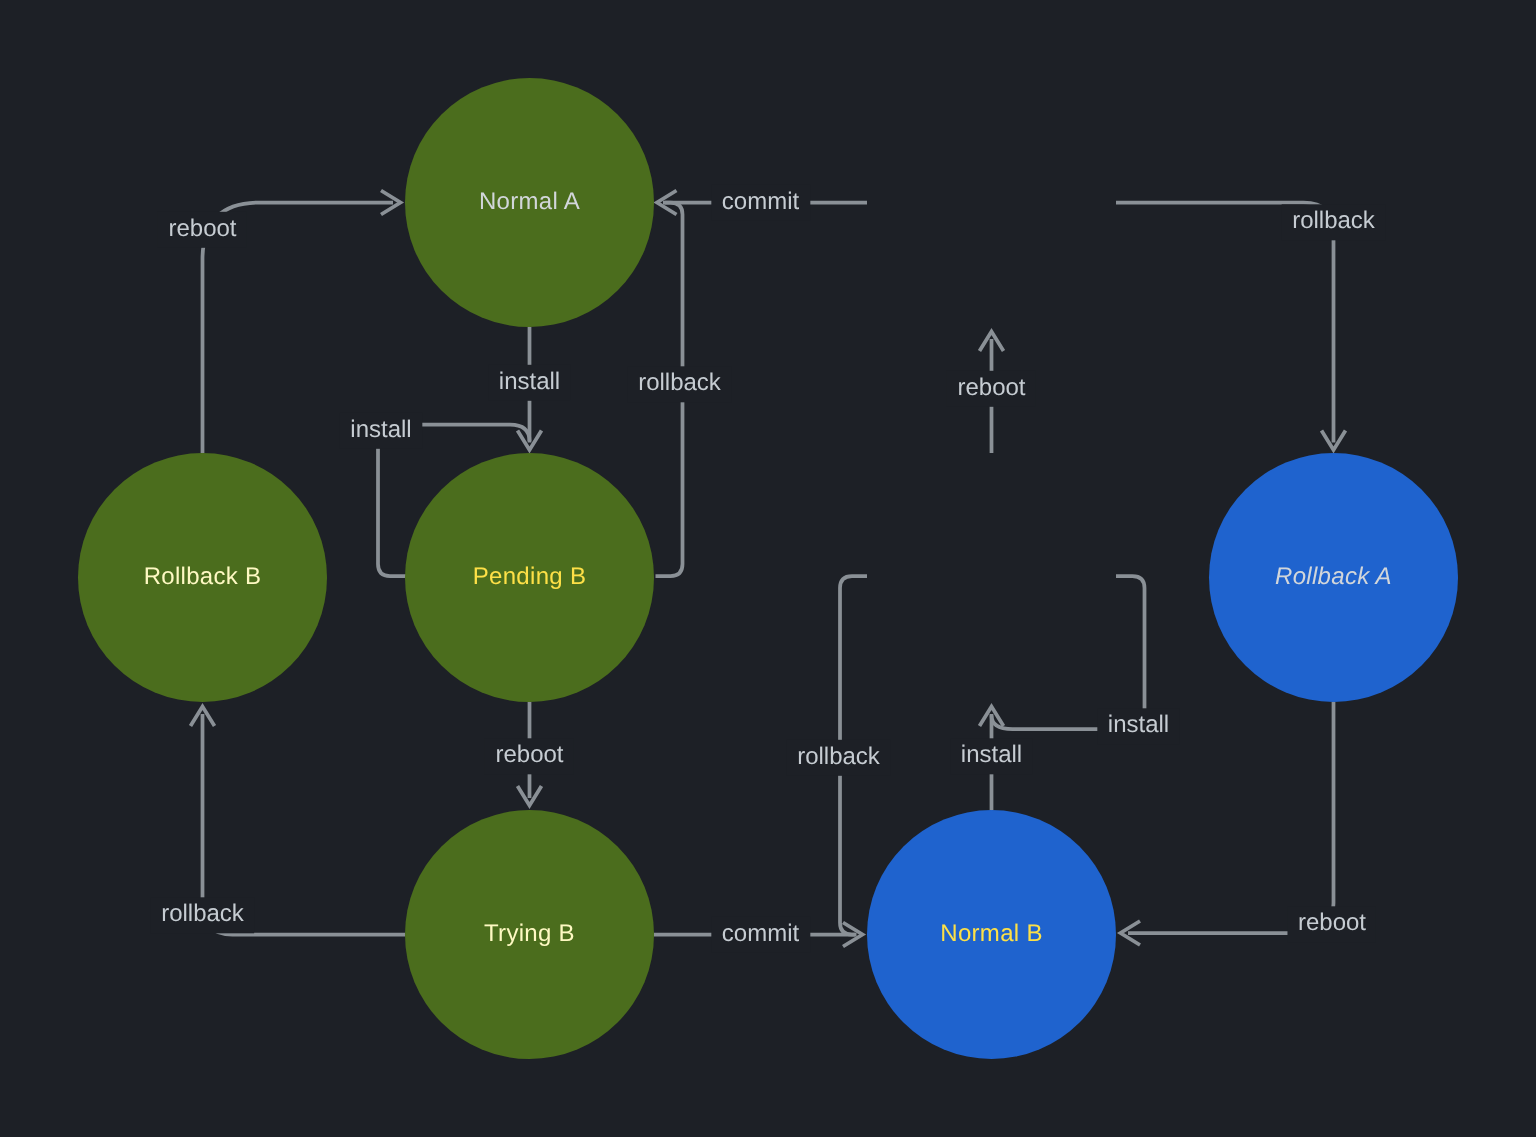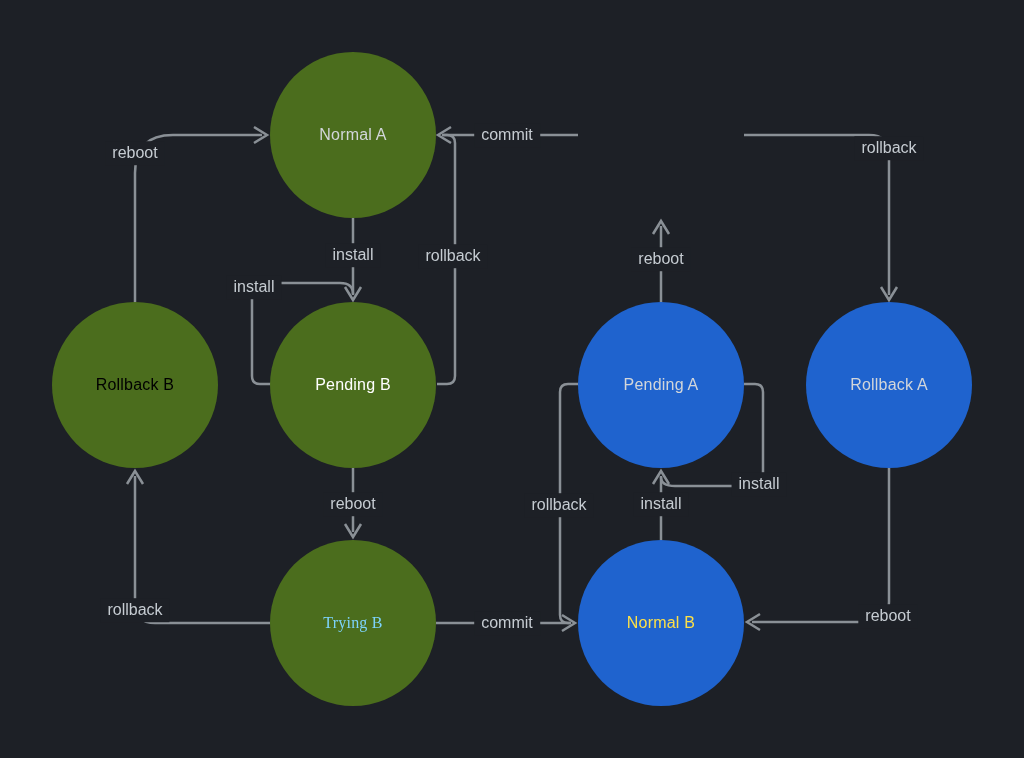--- a/index.html
+++ b/index.html
@@ -71,33 +71,30 @@
       <path d="M 661,540 L 661,476" stroke="#8a9096"></path>
       <path d="M 653,484 L 661,471 L 669,484" stroke="#8a9096"></path>
       <path d="M 744,384 L 755,384 Q 763,384 763,392 L 763,478 Q 763,486 755,486 L 675,486 Q 661,486 661,477" stroke="#8a9096"></path>
       <path d="M 889,468 L 889,602 Q 889,622 869,622 L 752,622" stroke="#8a9096"></path>
       <path d="M 760,614 L 747,622 L 760,630" stroke="#8a9096"></path>
     </svg>
 
 <div class="node" style="left: 270px; top: 52px; width: 166px; height: 166px; background: rgb(75, 109, 29); color: rgb(210, 214, 218);">
       <span>Normal A</span>
     </div>
-    <div class="node" style="left: 52px; top: 302px; width: 166px; height: 166px; background: rgb(75, 109, 29); color: #000000;">
+    <div class="node" style="left: 52px; top: 302px; width: 166px; height: 166px; background: rgb(75, 109, 29); color: #fef9c3;">
       <span>Rollback B</span>
     </div>
-    <div class="node" style="left: 270px; top: 302px; width: 166px; height: 166px; background: rgb(75, 109, 29); color: #ffffff;">
+    <div class="node" style="left: 270px; top: 302px; width: 166px; height: 166px; background: rgb(75, 109, 29); color: #fde047;">
       <span>Pending B</span>
     </div>
-    <div class="node" style="left: 578px; top: 302px; width: 166px; height: 166px; background: rgb(31, 99, 206); color: rgb(210, 214, 218);">
-      <span>Pending A</span>
-    </div>
-    <div class="node" style="left: 806px; top: 302px; width: 166px; height: 166px; background: rgb(31, 99, 206); color: rgb(210, 214, 218);">
+    <div class="node" style="left: 806px; top: 302px; width: 166px; height: 166px; background: rgb(31, 99, 206); color: rgb(210, 214, 218); font-style: italic;">
       <span>Rollback A</span>
     </div>
-    <div class="node" style="left: 270px; top: 540px; width: 166px; height: 166px; background: rgb(75, 109, 29); color: #7dd3fc; font-family: Liberation Serif, serif;">
+    <div class="node" style="left: 270px; top: 540px; width: 166px; height: 166px; background: rgb(75, 109, 29); color: #fef9c3;">
       <span>Trying B</span>
     </div>
     <div class="node" style="left: 578px; top: 540px; width: 166px; height: 166px; background: rgb(31, 99, 206); color: #fde047;">
       <span>Normal B</span>
     </div>
     <span class="edge-label" style="left: 135px; top: 153px; background: rgb(29, 32, 38); color: rgb(198, 204, 210);">reboot</span>
     <span class="edge-label" style="left: 507px; top: 135px; background: rgb(29, 32, 38); color: rgb(198, 204, 210);">commit</span>
     <span class="edge-label" style="left: 453px; top: 256px; background: rgb(29, 32, 38); color: rgb(198, 204, 210);">rollback</span>
     <span class="edge-label" style="left: 353px; top: 255px; background: rgb(29, 32, 38); color: rgb(198, 204, 210);">install</span>
     <span class="edge-label" style="left: 254px; top: 287px; background: rgb(29, 32, 38); color: rgb(198, 204, 210);">install</span>

